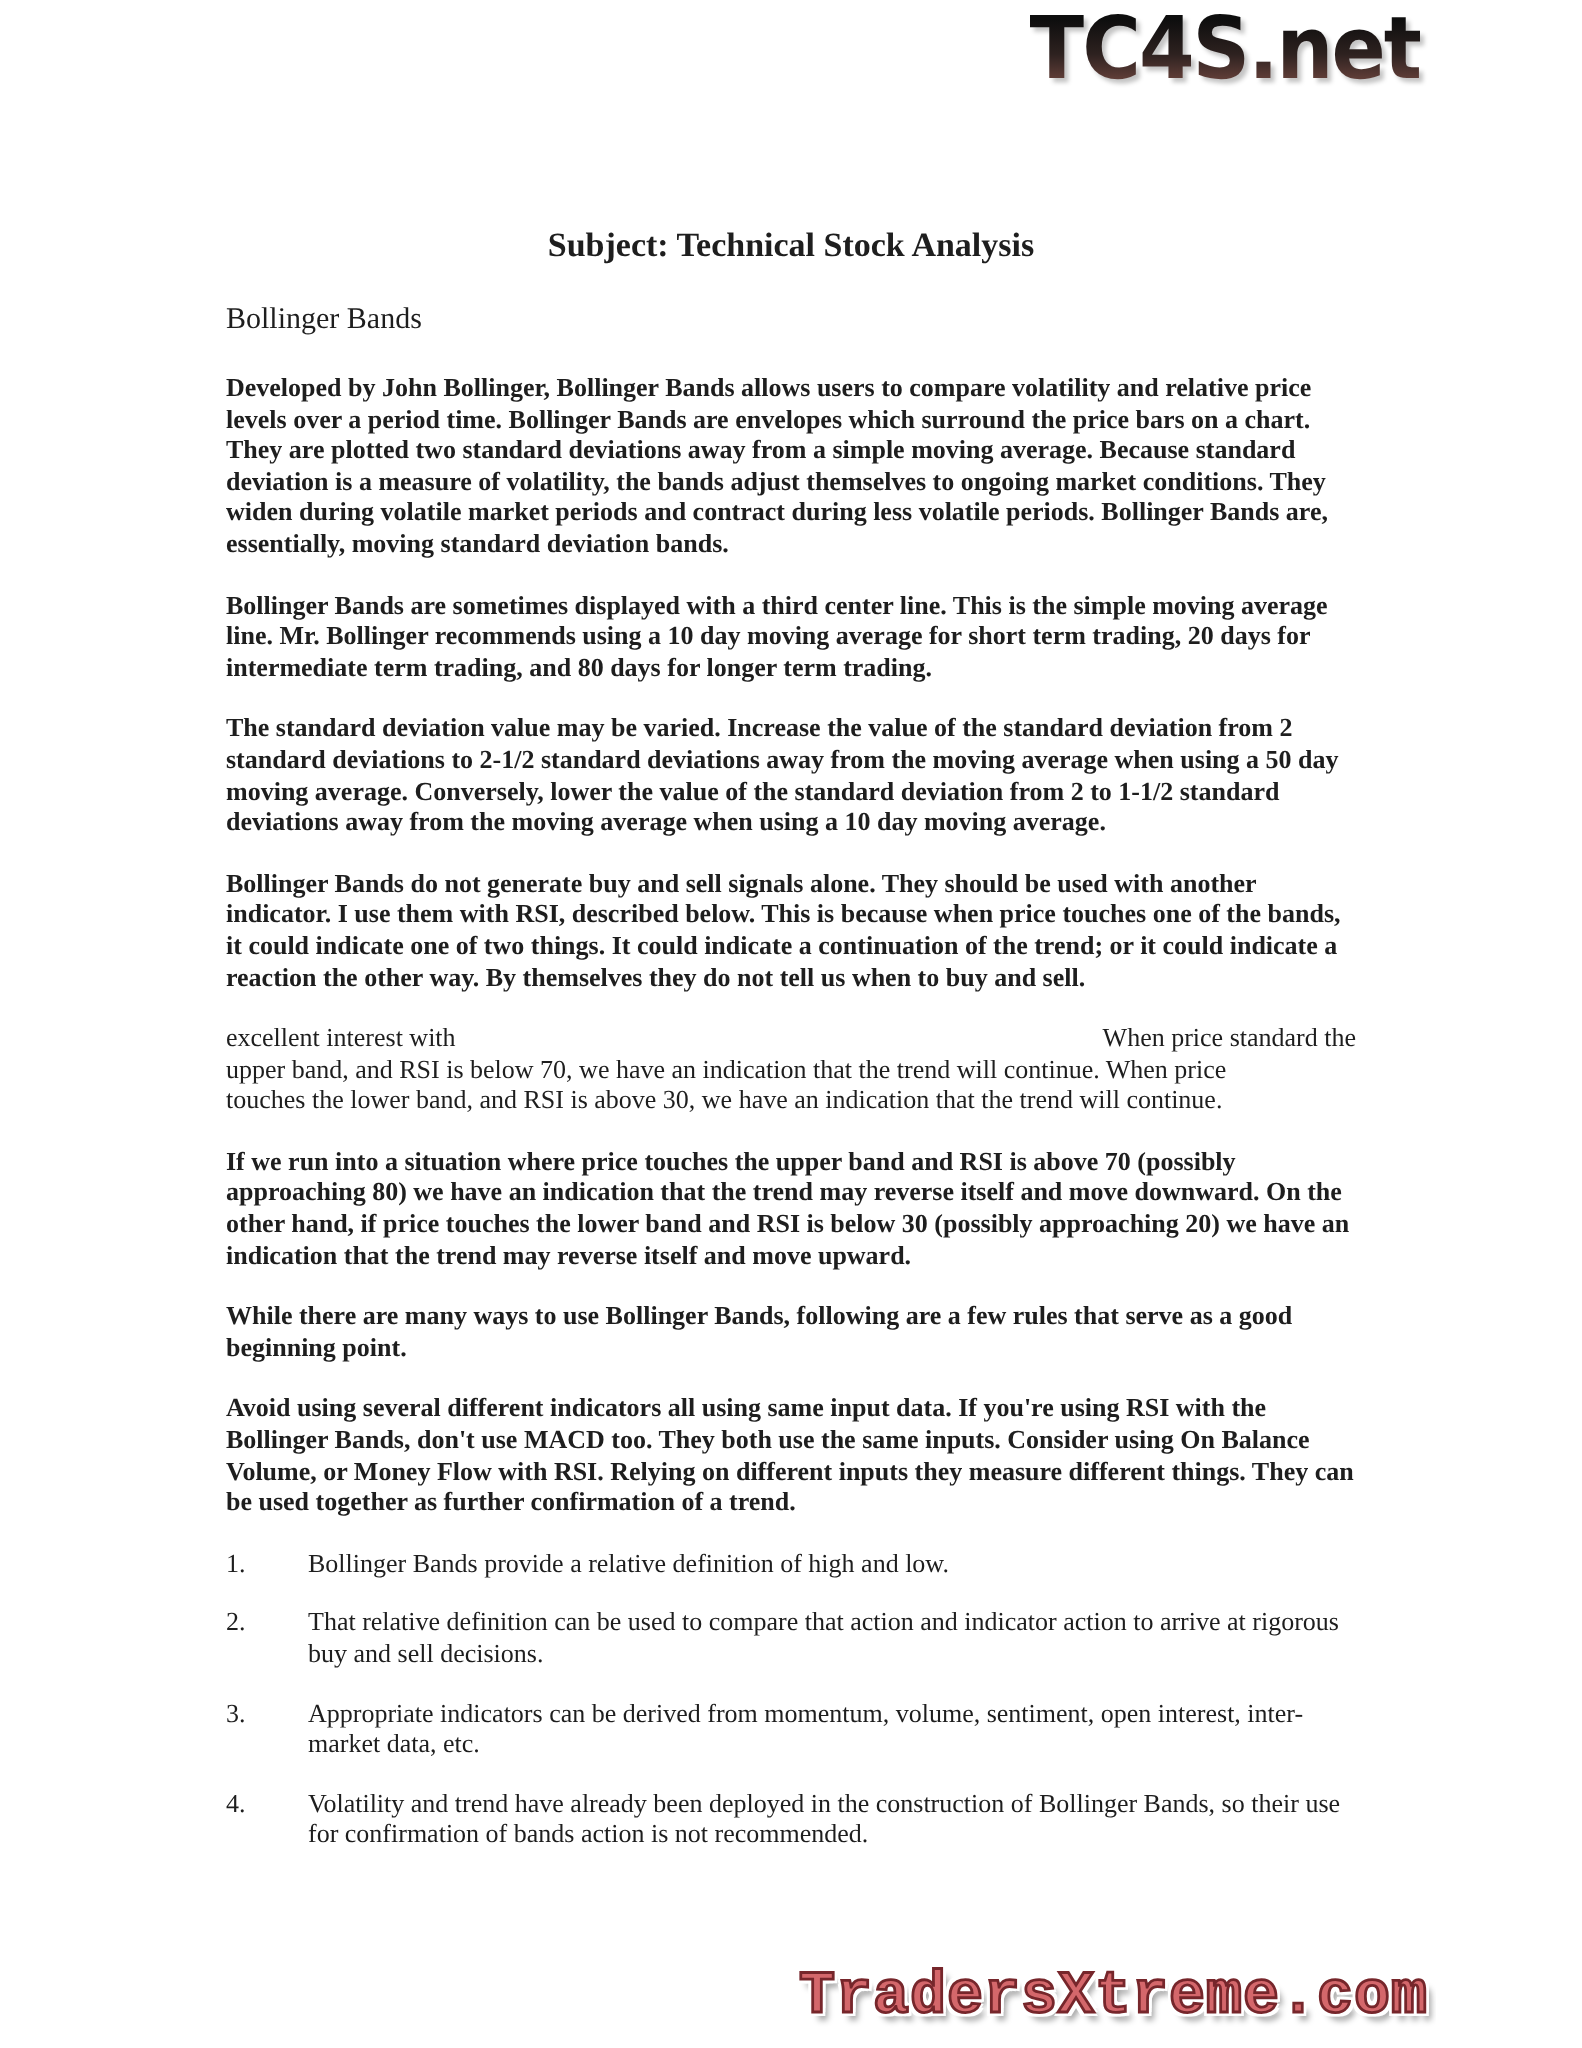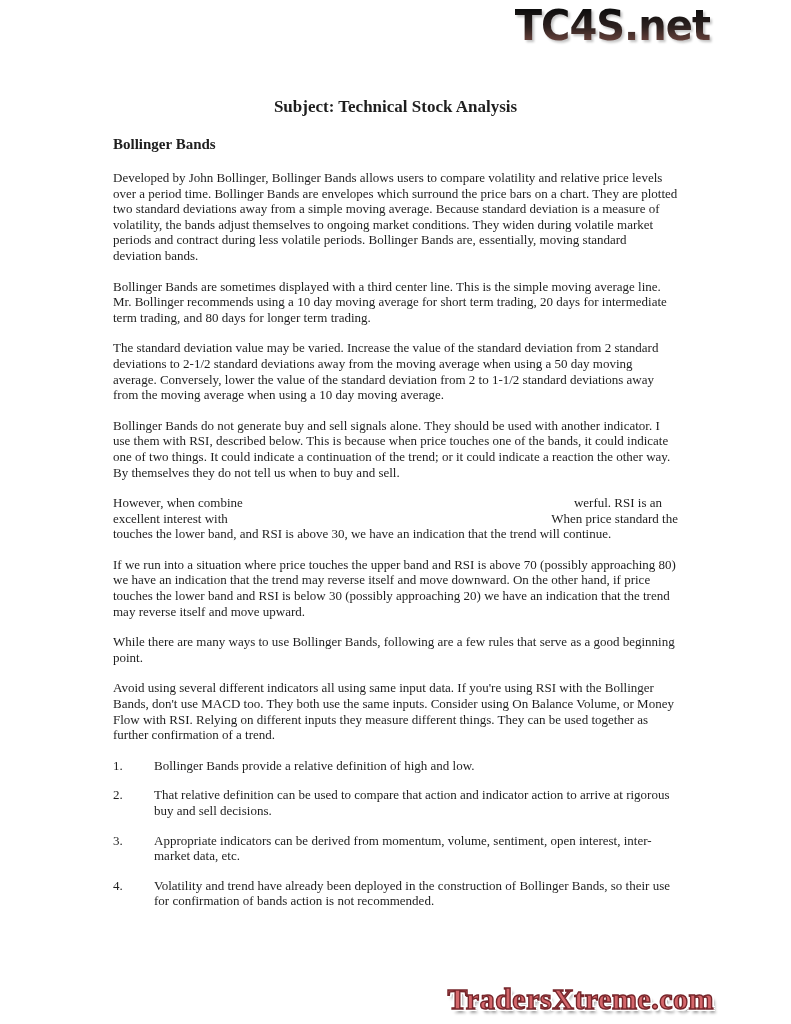--- a/index.html
+++ b/index.html
@@ -24,39 +24,39 @@
     color:#2a1512;
     background:linear-gradient(to bottom, #0e0e0e 20%, #2e2220 55%, #8a554c 100%);
     -webkit-background-clip:text;
     background-clip:text;
     -webkit-text-fill-color:transparent;
     filter:drop-shadow(2px 2px 1px #c4c4c4);
   }
   
   .content {
     position:absolute;
-    left:113px; top:97px;
+    left:113px; top:113px;
     width:565px;
     font-size:13px;
     line-height:15.6px;
   }
   .title {
     font-size:17px;
     font-weight:bold;
     text-align:center;
     line-height:20px;
     margin-bottom:18px;
   }
   .heading {
     font-size:15px;
-    font-weight:bold;
+    font-weight:normal;
     line-height:19px;
     margin-bottom:16px;
   }
-  .para { margin-bottom:15px; }
+  .para { margin-bottom:15px;font-weight:bold; }
   
   .obscured { position:relative; margin-bottom:15px; }
   .wline { white-space:nowrap; overflow:hidden; }
   .wline.split { display:flex; justify-content:space-between; }
   .wline .pad-r { padding-right:16px; }
   .dlsub {
     position:absolute;
     left:138px; top:-7px;
     font-family:"DejaVu Serif", serif;
     font-weight:bold;
@@ -69,21 +69,21 @@
       -3px 0 0 #fff, 3px 0 0 #fff, 0 -3px 0 #fff, 0 3px 0 #fff,
       6px 7px 4px #9e9e9e;
   }
   
   .li { display:flex; margin-bottom:14px; }
   .li .num { width:27px; flex:0 0 27px; }
   .li .li-text { flex:1;margin-left:14px; }
   
   .traders {
     position:absolute; right:4px; bottom:8px;
-    font-family:Liberation Serif, serif;
+    font-family:Liberation Mono, monospace;
     font-weight:bold;
     font-size:30px;
     letter-spacing:0.5px;
     white-space:nowrap;
     color:#d4676b;
     -webkit-text-stroke:1.4px #76262b;
     text-shadow:
       -2px -2px 0 #fff, 2px -2px 0 #fff, -2px 2px 0 #fff, 2px 2px 0 #fff,
       0 -2px 0 #fff, 0 2px 0 #fff, -2px 0 0 #fff, 2px 0 0 #fff,
       3px 4px 3px #9c9c9c;
@@ -106,27 +106,24 @@
     <div class="para">Developed by John Bollinger, Bollinger Bands allows users to compare volatility and relative price levels over a period time. Bollinger Bands are envelopes which surround the price bars on a chart. They are plotted two standard deviations away from a simple moving average. Because standard deviation is a measure of volatility, the bands adjust themselves to ongoing market conditions. They widen during volatile market periods and contract during less volatile periods. Bollinger Bands are, essentially, moving standard deviation bands.</div>
 
     <div class="para">Bollinger Bands are sometimes displayed with a third center line. This is the simple moving average line. Mr. Bollinger recommends using a 10 day moving average for short term trading, 20 days for intermediate term trading, and 80 days for longer term trading.</div>
 
     <div class="para">The standard deviation value may be varied. Increase the value of the standard deviation from 2 standard deviations to 2-1/2 standard deviations away from the moving average when using a 50 day moving average. Conversely, lower the value of the standard deviation from 2 to 1-1/2 standard deviations away from the moving average when using a 10 day moving average.</div>
 
     <div class="para">Bollinger Bands do not generate buy and sell signals alone. They should be used with another indicator. I use them with RSI, described below. This is because when price touches one of the bands, it could indicate one of two things. It could indicate a continuation of the trend; or it could indicate a reaction the other way. By themselves they do not tell us when to buy and sell.</div>
 
     <div class="obscured">
       <div class="wline split">
-        <span>However, when combine</span>
-        <span class="pad-r">werful. RSI is an</span>
-      </div>
-      <div class="wline split">
         <span>excellent interest with</span>
         <span>When price standard the</span>
       </div>
+      <div class="wline">upper band, and RSI is below 70, we have an indication that the trend will continue. When price</div>
       <div class="wline">touches the lower band, and RSI is above 30, we have an indication that the trend will continue.</div>
     </div>
 
     <div class="para">If we run into a situation where price touches the upper band and RSI is above 70 (possibly approaching 80) we have an indication that the trend may reverse itself and move downward. On the other hand, if price touches the lower band and RSI is below 30 (possibly approaching 20) we have an indication that the trend may reverse itself and move upward.</div>
 
     <div class="para">While there are many ways to use Bollinger Bands, following are a few rules that serve as a good beginning point.</div>
 
     <div class="para">Avoid using several different indicators all using same input data. If you're using RSI with the Bollinger Bands, don't use MACD too. They both use the same inputs. Consider using On Balance Volume, or Money Flow with RSI. Relying on different inputs they measure different things. They can be used together as further confirmation of a trend.</div>
 
     <div class="li">

